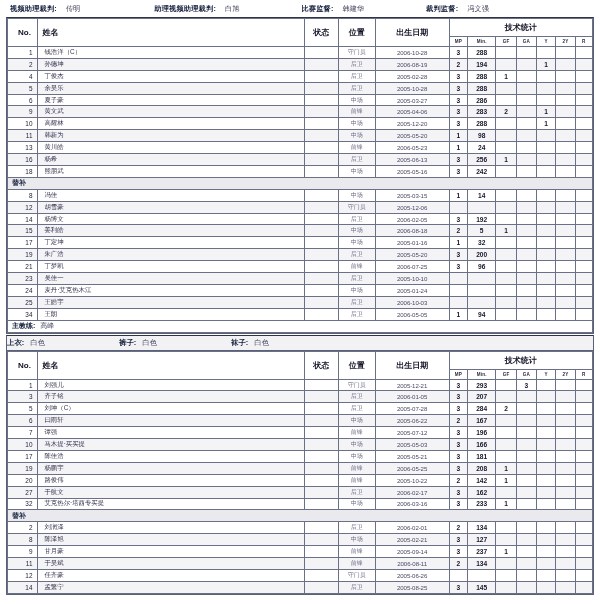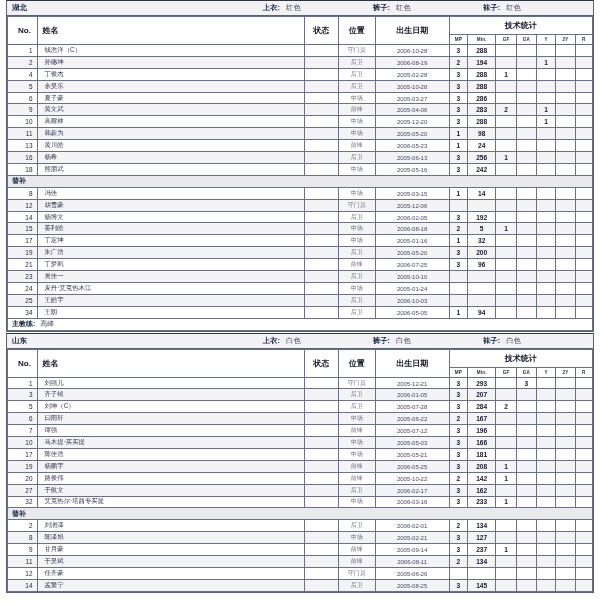--- a/index.html
+++ b/index.html
@@ -86,37 +86,43 @@
     height:11px;font-size:7px;font-weight:bold;text-align:left;
     padding-left:4px;color:#16213e;background:#fff;
   }
   tr.coach .cv{font-weight:normal;color:#4a4a63;margin-left:5px;}
 </style>
 </head>
 <body>
 
 <div class="page">
 
+  <div class="officials">
+    <div class="off-item">
+      <span class="off-label">视频助理裁判:</span>
+      <span class="off-val">传明</span>
+    </div>
+    <div class="sp-a"></div>
+    <div class="off-item">
+      <span class="off-label">助理视频助理裁判:</span>
+      <span class="off-val">白旭</span>
+    </div>
+    <div class="sp-b"></div>
+    <div class="off-item">
+      <span class="off-label">比赛监督:</span>
+      <span class="off-val">韩建华</span>
+    </div>
+    <div class="sp-c"></div>
+    <div class="off-item">
+      <span class="off-label">裁判监督:</span>
+      <span class="off-val">冯文强</span>
+    </div>
+  </div>
 
   <div class="team">
-    <div class="kitbar">
-      <div class="kit-team">湖北</div>
-      <div class="kit-cell">
-        <span class="k-lab">上衣</span><span class="k-lab">:</span>
-        <span class="k-val">红色</span>
-      </div>
-      <div class="kit-cell">
-        <span class="k-lab">裤子</span><span class="k-lab">:</span>
-        <span class="k-val">红色</span>
-      </div>
-      <div class="kit-cell">
-        <span class="k-lab">袜子</span><span class="k-lab">:</span>
-        <span class="k-val">红色</span>
-      </div>
-    </div>
 
     <table>
       <colgroup>
         <col class="c-no">
           <col class="c-name">
           <col class="c-state">
           <col class="c-pos">
           <col class="c-dob">
         <col class="c-mp">
           <col class="c-min">
@@ -467,21 +473,20 @@
           <td colspan="12">
             <span>主教练:</span><span class="cv">高峰</span>
           </td>
         </tr>
       </tbody>
     </table>
   </div>
 
   <div class="team">
     <div class="kitbar">
-      <div class="kit-team">山东</div>
       <div class="kit-cell">
         <span class="k-lab">上衣</span><span class="k-lab">:</span>
         <span class="k-val">白色</span>
       </div>
       <div class="kit-cell">
         <span class="k-lab">裤子</span><span class="k-lab">:</span>
         <span class="k-val">白色</span>
       </div>
       <div class="kit-cell">
         <span class="k-lab">袜子</span><span class="k-lab">:</span>

